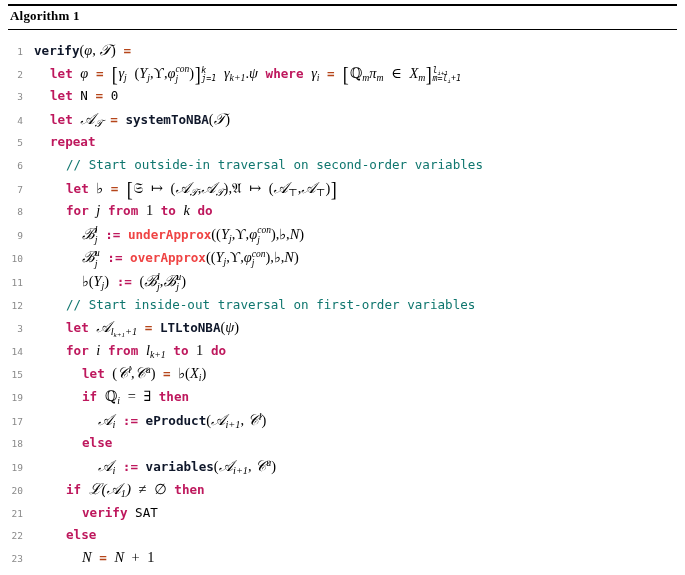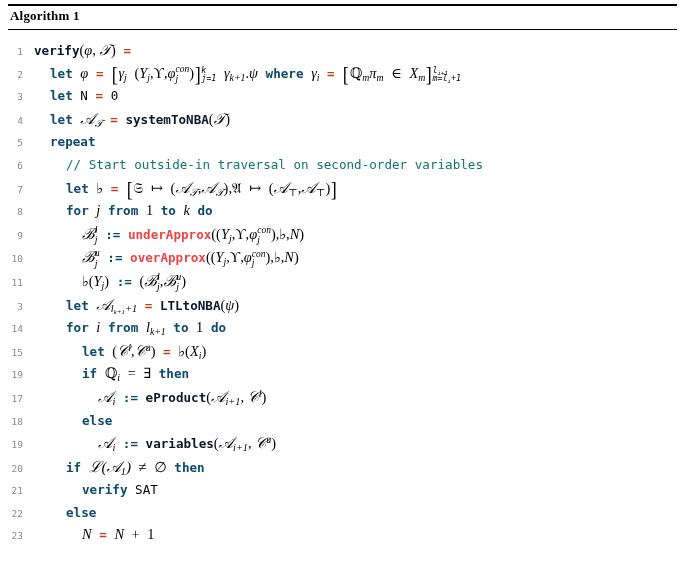--- a/index.html
+++ b/index.html
@@ -63,21 +63,21 @@
   }
 
   .code {
     font-family: "DejaVu Sans Mono", "Liberation Mono", monospace;
     font-size: 12.6px;
     color: #000;
     white-space: pre;
   }
 
   
-  .kw      { color: #0c4a6e; font-weight: bold; }
+  .kw      { color: #be185d; font-weight: bold; }
   .fn      { color: #0f172a; font-weight: bold; }
   .fn2     { color: #ef4444; font-weight: bold; }
   .eq      { color: #b5451a; font-weight: bold; }
   .cmt     { color: #0f766e; }
   .plain   { color: #000; }
 
   
   .m {
     font-family: "Liberation Serif", "DejaVu Serif", serif;
     font-style: italic;
@@ -195,20 +195,24 @@
     <div class="line">
       <span class="lineno">10</span>
       <span class="code ind3"><span class="cal">ℬ<span class="supsub"><span>u</span><span>j</span></span></span>&nbsp;<span class="kw">:=</span>&nbsp;<span class="fn2">overApprox</span><span class="mu">((</span><span class="m">Y<sub>j</sub></span><span class="mu">,ϒ,</span><span class="m">φ<span class="supsub"><span>con</span><span>j</span></span></span><span class="mu">),♭,</span><span class="m">N</span><span class="mu">)</span></span>
     </div>
 
     <div class="line">
       <span class="lineno">11</span>
       <span class="code ind3"><span class="mu">♭(</span><span class="m">Y<sub>j</sub></span><span class="mu">)</span>&nbsp;<span class="kw">:=</span>&nbsp;<span class="mu">(</span><span class="cal">ℬ<span class="supsub"><span>l</span><span>j</span></span></span><span class="mu">,</span><span class="cal">ℬ<span class="supsub"><span>u</span><span>j</span></span></span><span class="mu">)</span></span>
     </div>
 
+    <div class="line">
+      <span class="lineno">12</span>
+      <span class="code ind2 cmt">// Start inside-out traversal on first-order variables</span>
+    </div>
 
     <div class="line">
       <span class="lineno">3</span>
       <span class="code ind2"><span class="kw">let</span>&nbsp;<span class="cal">𝒜<sub>l<sub>k+1</sub>+1</sub></span>&nbsp;<span class="eq">=</span>&nbsp;<span class="fn">LTLtoNBA</span><span class="mu">(</span><span class="m">ψ</span><span class="mu">)</span></span>
     </div>
 
     <div class="line">
       <span class="lineno">14</span>
       <span class="code ind2"><span class="kw">for</span>&nbsp;<span class="m">i</span>&nbsp;<span class="kw">from</span>&nbsp;<span class="m">l<sub>k+1</sub></span>&nbsp;<span class="kw">to</span>&nbsp;<span class="mu">1</span>&nbsp;<span class="kw">do</span></span>
     </div>

